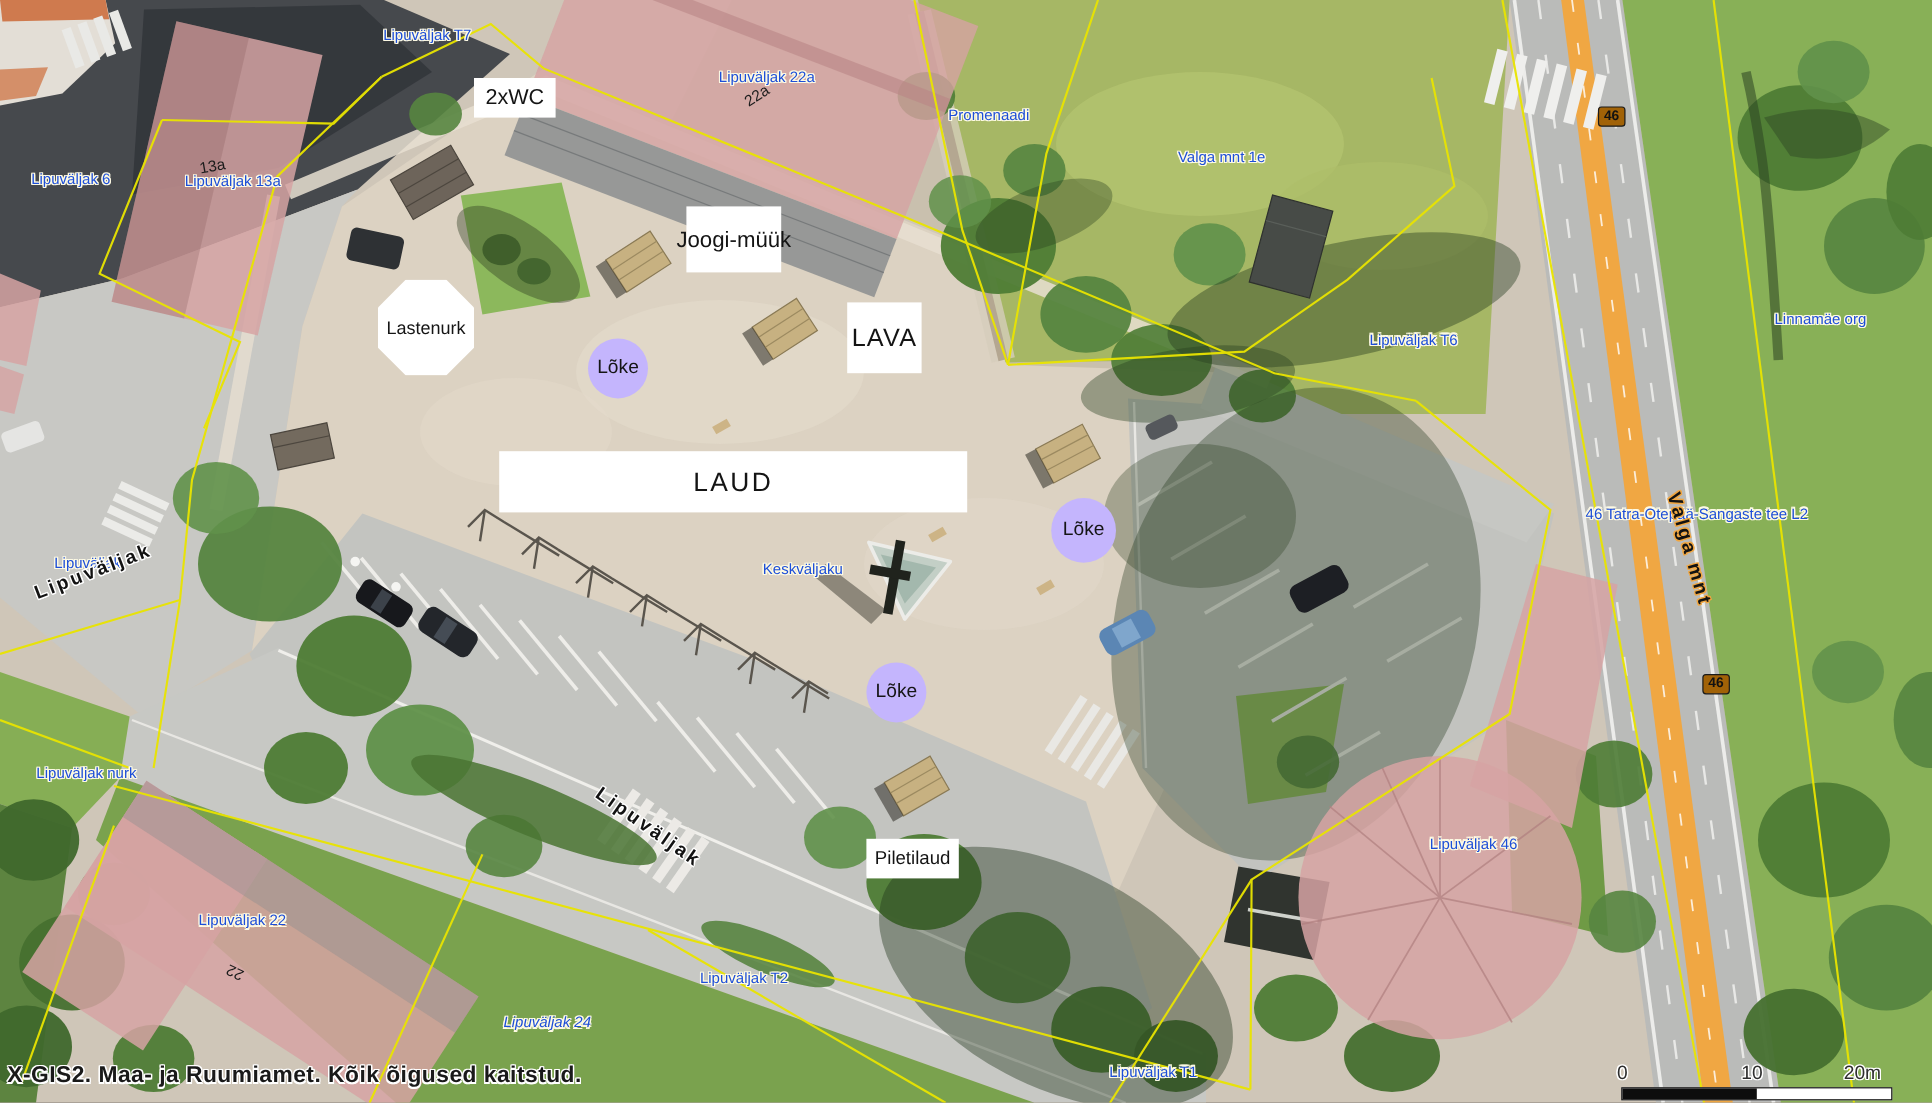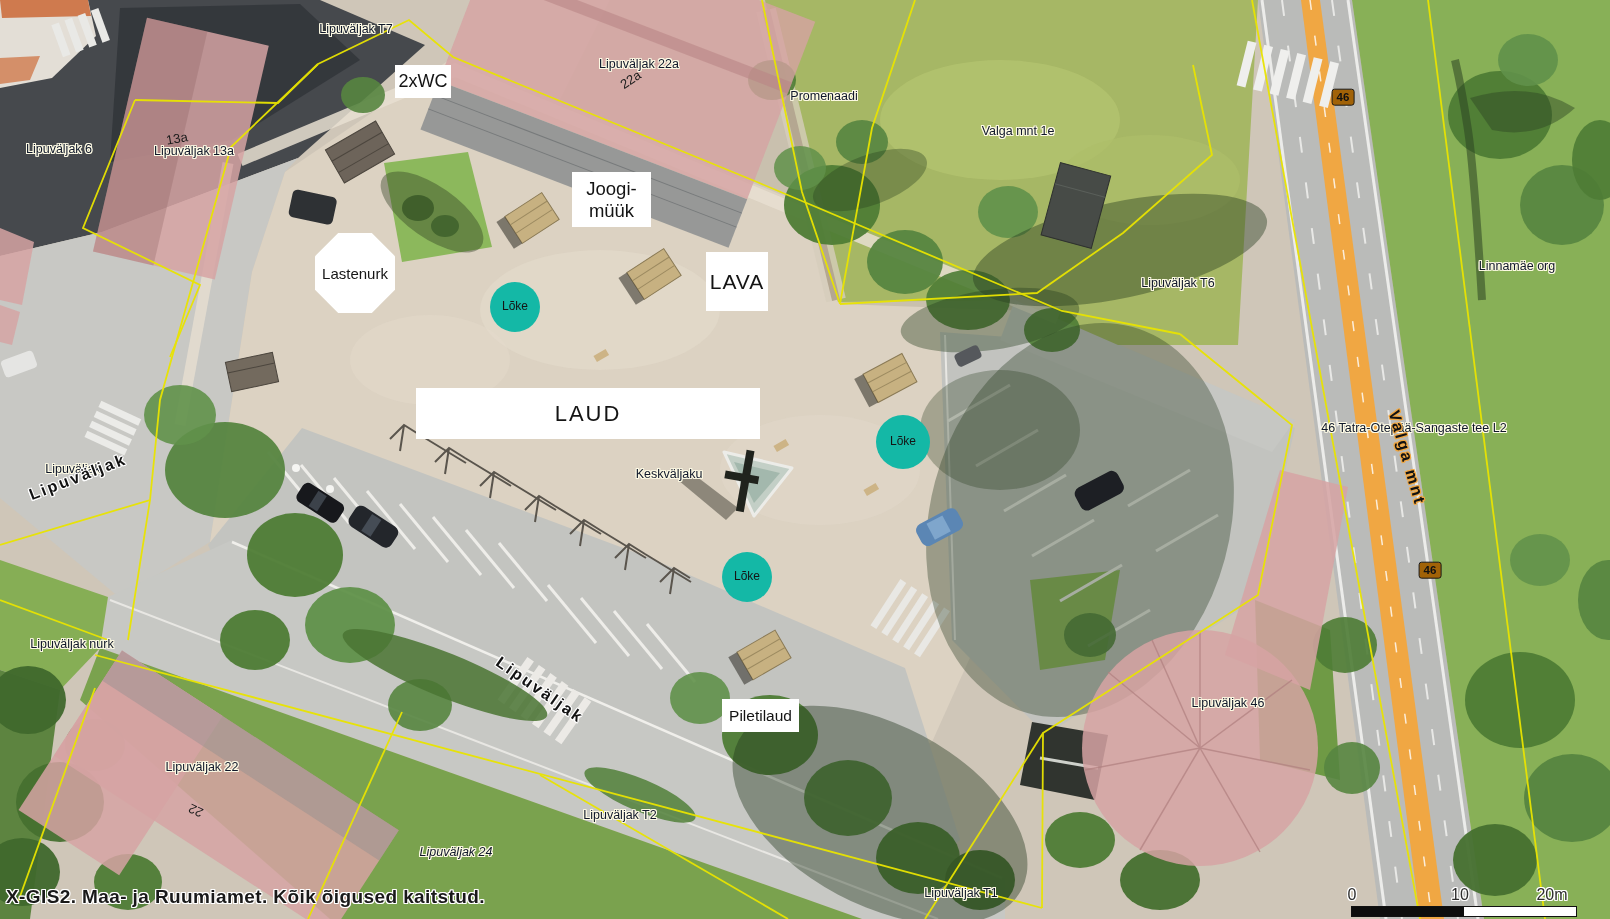--- a/index.html
+++ b/index.html
@@ -7,31 +7,31 @@
     font-family:"Liberation Sans",sans-serif;background:#cfc6b8;}
   #map-root svg{position:absolute;left:0;top:0;}
   #labels-layer{position:absolute;left:0;top:0;width:100%;height:100%;}
   .lbl{position:absolute;transform:translate(-50%,-50%);white-space:nowrap;line-height:1.1;}
   .halo-w{text-shadow:0 1px 0 #fff,0 -1px 0 #fff,1px 0 0 #fff,-1px 0 0 #fff,
     1px 1px 0 #fff,-1px -1px 0 #fff,1px -1px 0 #fff,-1px 1px 0 #fff;}
   .halo-c{text-shadow:0 1px 0 #fdfae4,0 -1px 0 #fdfae4,1px 0 0 #fdfae4,-1px 0 0 #fdfae4,
     1px 1px 0 #fdfae4,-1px -1px 0 #fdfae4,1px -1px 0 #fdfae4,-1px 1px 0 #fdfae4;}
   .halo-o{text-shadow:0 1px 0 #f0a743,0 -1px 0 #f0a743,1px 0 0 #f0a743,-1px 0 0 #f0a743,
     1px 1px 0 #f0a743,-1px -1px 0 #f0a743,1px -1px 0 #f0a743,-1px 1px 0 #f0a743;}
-  .parcel{font-size:12.5px;font-weight:500;color:#0f172a;}
+  .parcel{font-size:12.5px;font-weight:500;color:#1d4ed8;}
   .street{font-size:16px;font-weight:700;color:#121212;letter-spacing:2.5px;
     transform:translate(-50%,-50%) rotate(var(--r,0deg));}
   .hnum{font-size:13px;font-weight:400;color:#1c1c1c;
     transform:translate(-50%,-50%) rotate(var(--r,0deg));}
   .badge{font-size:11.5px;font-weight:700;color:#111;background:#a16207;
     border:1.5px solid #1a1a1a;border-radius:3px;padding:1px 4px;}
   .poi-box{position:absolute;background:#fff;color:#141414;display:flex;
     align-items:center;justify-content:center;text-align:center;}
-  .bonfire{background:#14b8a6;border-radius:50%;display:flex;align-items:center;
-    justify-content:center;font-size:12px;color:#151515;}
+  .bonfire{background:#c4b5fd;border-radius:50%;display:flex;align-items:center;
+    justify-content:center;font-size:16px;color:#151515;}
   #kids-octagon{position:absolute;left:315px;top:233px;width:80px;height:80px;background:#fff;
     clip-path:polygon(29% 0,71% 0,100% 29%,100% 71%,71% 100%,29% 100%,0 71%,0 29%);
     display:flex;align-items:center;justify-content:center;font-size:15px;color:#151515;}
   #attribution{position:absolute;left:6px;top:886px;font-size:19px;font-weight:700;
     color:#191919;letter-spacing:.4px;}
   #scalebar{position:absolute;left:1351px;top:906px;width:224px;height:9px;
     border:1px solid #111;background:#fff;}
   #scalebar .black-half{position:absolute;left:0;top:0;width:50%;height:100%;background:#0d0d0d;}
   .scale-num{position:absolute;font-size:16px;color:#2e2e2e;transform:translate(-50%,0);}
 </style>
@@ -367,30 +367,30 @@
     <path d="M1193,65 L1212,155 L1123,233 L1037,293 L840,304"></path>
     <path d="M1180,334 L1292,425 L1258,595 L1043,733 L1042,908"></path>
     <path d="M1043,733 L925,919"></path>
     <path d="M1252,0 L1420,919"></path>
     <path d="M1428,0 L1545,919"></path>
   </g>
 </svg>
 
 <div id="labels-layer">
 
-  <div class="poi-box" style="left:395px;top:65px;width:56px;height:33px;font-size:18px;text-align:center;">2xWC</div>
-
-  <div class="poi-box" style="left:572px;top:172px;width:79px;height:55px;font-size:18.5px;flex-direction:column;">
+  <div class="poi-box" style="left:395px;top:65px;width:68px;height:33px;font-size:18px;text-align:center;">2xWC</div>
+
+  <div class="poi-box" style="left:572px;top:172px;width:79px;height:55px;font-size:18.5px;flex-direction:row;">
     <span>Joogi-</span>
     <span>müük</span>
   </div>
 
   <div class="poi-box" style="left:706px;top:252px;width:62px;height:59px;font-size:21px;letter-spacing:1px;">LAVA</div>
 
-  <div class="poi-box" style="left:416px;top:388px;width:344px;height:51px;font-size:22px;letter-spacing:2px;">LAUD</div>
+  <div class="poi-box" style="left:416px;top:376px;width:390px;height:51px;font-size:22px;letter-spacing:2px;">LAUD</div>
 
   <div class="poi-box" style="left:722px;top:699px;width:77px;height:33px;font-size:15.5px;">Piletilaud</div>
 
   <div id="kids-octagon">Lastenurk</div>
 
   <div id="attribution" class="halo-w">X-GIS2. Maa- ja Ruumiamet. Kõik õigused kaitstud.</div>
 
   <div id="scalebar">
     <div class="black-half"></div>
   </div>

